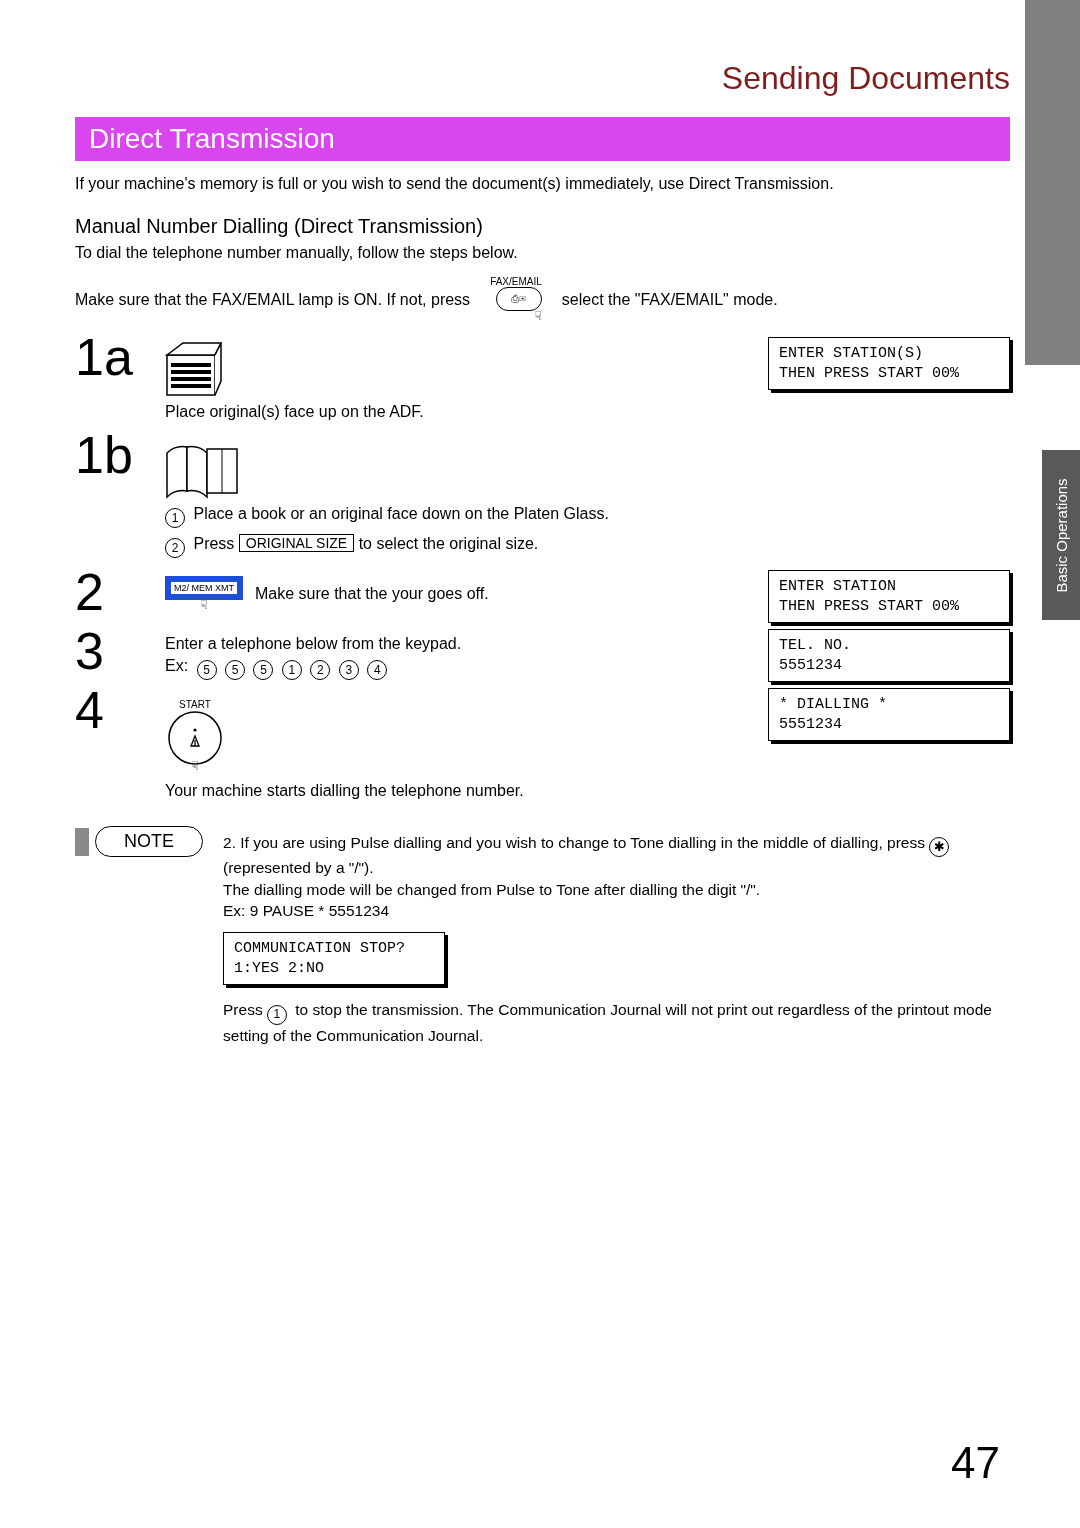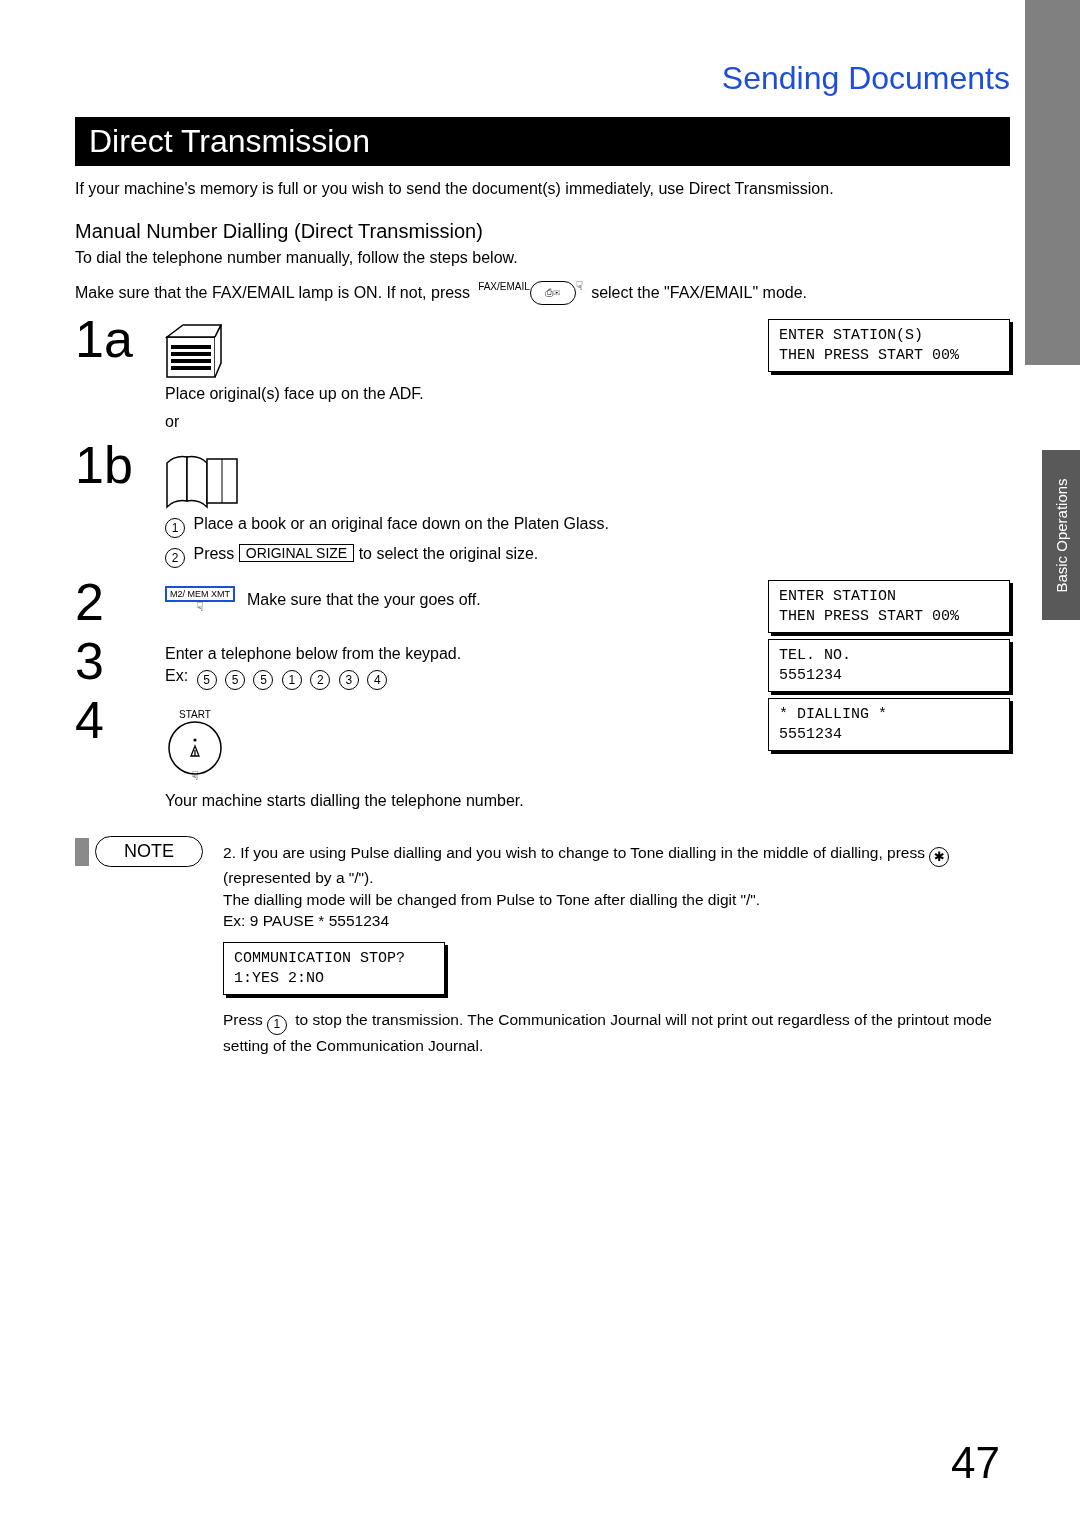--- a/index.html
+++ b/index.html
@@ -19,28 +19,28 @@
     width: 55px;
     height: 365px;
     background: #808080;
   }
   .page {
     padding: 60px 70px 0 75px;
   }
   .chapter {
     text-align: right;
     font-size: 32px;
-    color: #1d4ed8;
+    color: #7f1d1d;
     margin-bottom: 10px;
     font-weight: 400;
   }
   .section-bar {
-    background: #000000;
+    background: #d946ef;
     color: #fff;
-    font-size: 32px;
+    font-size: 28px;
     padding: 6px 14px;
     font-weight: 400;
     margin-top: 20px;
   }
   .intro {
     font-size: 16px;
     margin: 14px 0 22px 0;
   }
   .subhead {
     font-size: 20px;
@@ -50,24 +50,24 @@
     font-size: 16px;
     margin: 6px 0;
   }
   .fax-line {
     display: flex;
     align-items: center;
     gap: 8px;
   }
   .fax-button {
     display: inline-flex;
-    flex-direction: row;
-    align-items: flex-start;
+    flex-direction: column;
+    align-items: flex-end;
     font-size: 10px;
-    margin: 0 0;
+    margin: 0 12px;
   }
   .oval-btn {
     width: 44px;
     height: 22px;
     border: 1.5px solid #000;
     border-radius: 12px;
     position: relative;
     display:flex;
     align-items:center;
     justify-content:center;
@@ -124,21 +124,21 @@
   }
   .key-box {
     display: inline-block;
     border: 1.2px solid #000;
     padding: 0 6px;
     font-size: 14px;
     vertical-align: 1px;
   }
   .small-box {
     display: inline-block;
-    border: 2px solid #1d4ed8;
+    border: 6px solid #1d4ed8;
     padding: 1px 3px;
     font-size: 9px;
   }
   .mem-btn {
     display: inline-flex;
     flex-direction: column;
     align-items: center;
   }
   .side-tab {
     position: absolute;
@@ -248,21 +248,20 @@
           <path d="M50 14 L56 2 L56 40 L50 54" fill="#fff" stroke="#000" stroke-width="1.5"></path>
         </svg>
       </span>
     </div>
     <div class="lcd-wrap" style="margin-top:6px;">
       <div class="lcd">ENTER STATION(S)
 THEN PRESS START 00%</div>
     </div>
   </div>
   <div class="body-text" style="margin-left:90px;">Place original(s) face up on the ADF.</div>
-  <div class="body-text" style="margin-left:90px;margin-top:10px;">or</div>
 
   <div class="step-row">
     <div class="step-num">1b</div>
     <div class="step-content">
       <span class="book-icon">
         <svg width="78" height="60" viewBox="0 0 78 60">
           <path d="M2 14 Q 10 6 22 8 L 22 52 Q 10 50 2 58 Z" fill="#fff" stroke="#000" stroke-width="1.5"></path>
           <path d="M22 8 Q 34 6 42 14 L 42 58 Q 34 50 22 52 Z" fill="#fff" stroke="#000" stroke-width="1.5"></path>
           <rect x="42" y="10" width="30" height="44" fill="#fff" stroke="#000" stroke-width="1.5"></rect>
           <line x1="57" y1="10" x2="57" y2="54" stroke="#000" stroke-width="1"></line>

